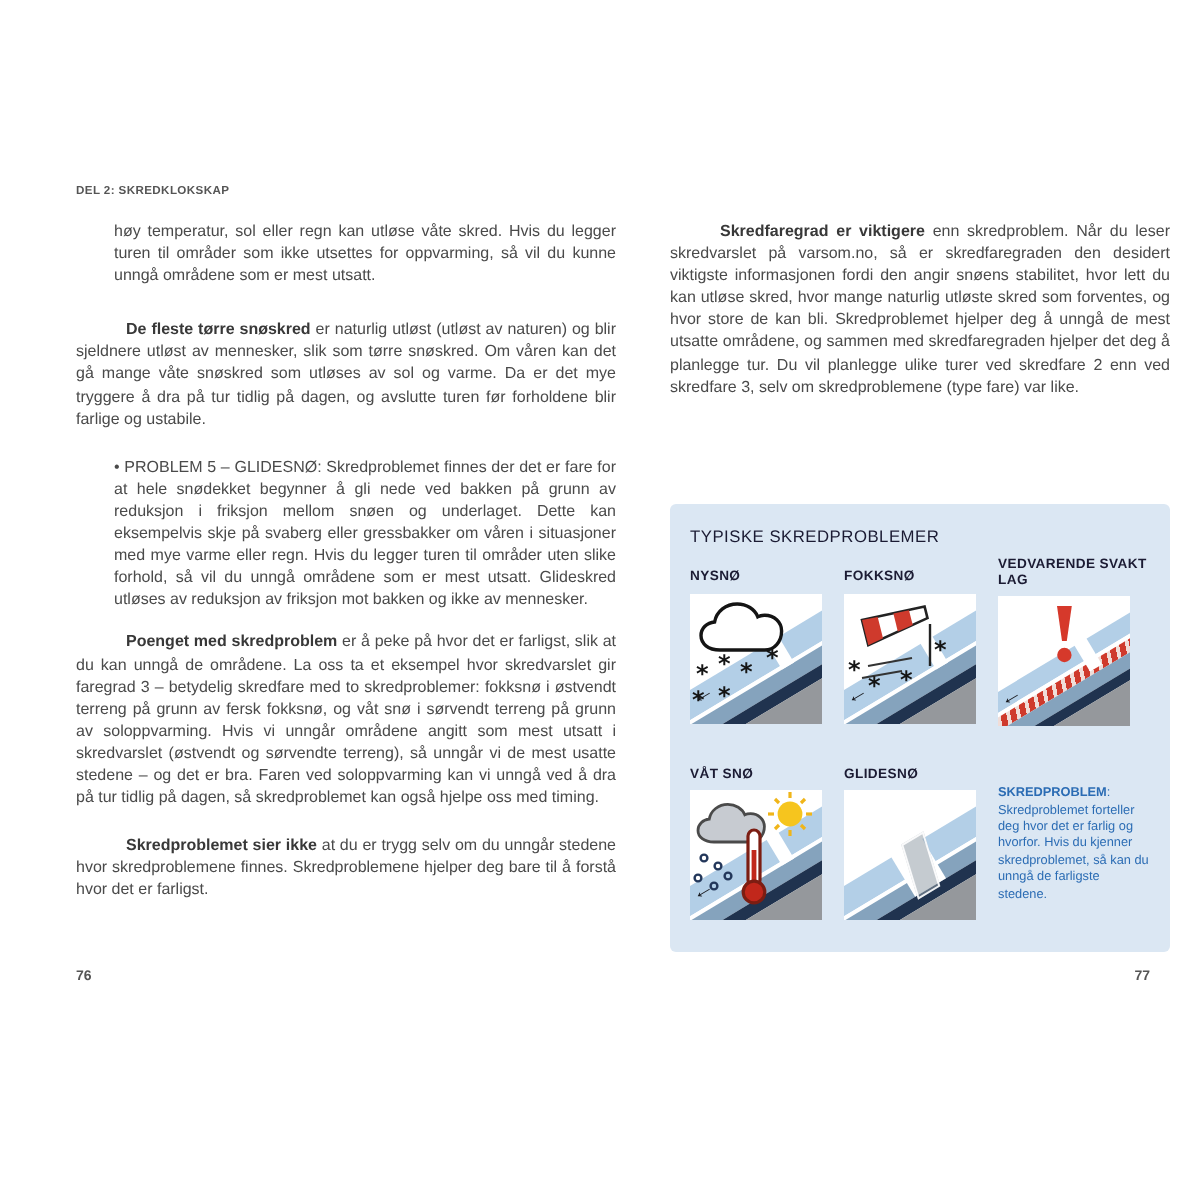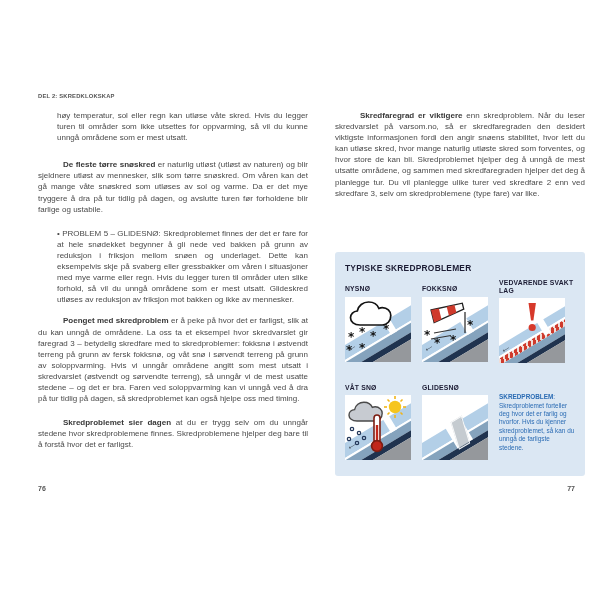--- a/index.html
+++ b/index.html
@@ -30,21 +30,21 @@
   
   .col-right{position:absolute;left:335px;top:110px;width:250px;}
 
   
   .infobox{
     position:absolute;left:335px;top:252px;width:250px;height:224px;
     background:#dbe7f3;border-radius:3px;box-sizing:border-box;
     padding:11px 0 0 10px;
   }
   .ib-title{
-    font-size:8.4px;font-weight:700;color:#1b1b33;letter-spacing:.25px;
+    font-size:8.4px;font-weight:400;color:#1b1b33;letter-spacing:.25px;
     margin-bottom:6px;
   }
   .ib-grid{
     display:grid;grid-template-columns:66px 66px 78px;
     column-gap:11px;row-gap:14px;
   }
   .cell{display:flex;flex-direction:column;}
   .lab{
     font-size:6.8px;font-weight:700;color:#1b1b33;letter-spacing:.2px;
     line-height:7.6px;min-height:14px;display:flex;align-items:flex-end;
@@ -98,21 +98,21 @@
 
 <div class="spread">
 
   <div class="section-header">DEL 2: SKREDKLOKSKAP</div>
 
   <div class="col-left">
     <p class="indent" style="margin-bottom:16px">høy temperatur, sol eller regn kan utløse våte skred. Hvis du legger turen til områder som ikke utsettes for oppvarming, så vil du kunne unngå områdene som er mest utsatt.</p>
     <p><b>De fleste tørre snøskred</b><span> er naturlig utløst (utløst av naturen) og blir sjeldnere utløst av mennesker, slik som tørre snøskred. Om våren kan det gå mange våte snøskred som utløses av sol og varme. Da er det mye tryggere å dra på tur tidlig på dagen, og avslutte turen før forholdene blir farlige og ustabile.</span></p>
     <p class="indent" style="margin-bottom:10px">• PROBLEM 5 – GLIDESNØ: Skredproblemet finnes der det er fare for at hele snødekket begynner å gli nede ved bakken på grunn av reduksjon i friksjon mellom snøen og underlaget. Dette kan eksempelvis skje på svaberg eller gressbakker om våren i situasjoner med mye varme eller regn. Hvis du legger turen til områder uten slike forhold, så vil du unngå områdene som er mest utsatt. Glideskred utløses av reduksjon av friksjon mot bakken og ikke av mennesker.</p>
     <p><b>Poenget med skredproblem</b><span> er å peke på hvor det er farligst, slik at du kan unngå de områdene. La oss ta et eksempel hvor skredvarslet gir faregrad 3 – betydelig skredfare med to skredproblemer: fokksnø i østvendt terreng på grunn av fersk fokksnø, og våt snø i sørvendt terreng på grunn av soloppvarming. Hvis vi unngår områdene angitt som mest utsatt i skredvarslet (østvendt og sørvendte terreng), så unngår vi de mest usatte stedene – og det er bra. Faren ved soloppvarming kan vi unngå ved å dra på tur tidlig på dagen, så skredproblemet kan også hjelpe oss med timing.</span></p>
-    <p><b>Skredproblemet sier dagen</b><span> at du er trygg selv om du unngår stedene hvor skredproblemene finnes. Skredproblemene hjelper deg bare til å forstå hvor det er farligst.</span></p>
+    <p><b>Skredproblemet sier ikke</b><span> at du er trygg selv om du unngår stedene hvor skredproblemene finnes. Skredproblemene hjelper deg bare til å forstå hvor det er farligst.</span></p>
   </div>
 
   <div class="pagenum left">76</div>
 
   <div class="col-right">
     <p><b>Skredfaregrad er viktigere</b><span> enn skredproblem. Når du leser skredvarslet på varsom.no, så er skredfaregraden den desidert viktigste informasjonen fordi den angir snøens stabilitet, hvor lett du kan utløse skred, hvor mange naturlig utløste skred som forventes, og hvor store de kan bli. Skredproblemet hjelper deg å unngå de mest utsatte områdene, og sammen med skredfaregraden hjelper det deg å planlegge tur. Du vil planlegge ulike turer ved skredfare 2 enn ved skredfare 3, selv om skredproblemene (type fare) var like.</span></p>
   </div>
 
   <div class="infobox">
     <div class="ib-title">TYPISKE SKREDPROBLEMER</div>

